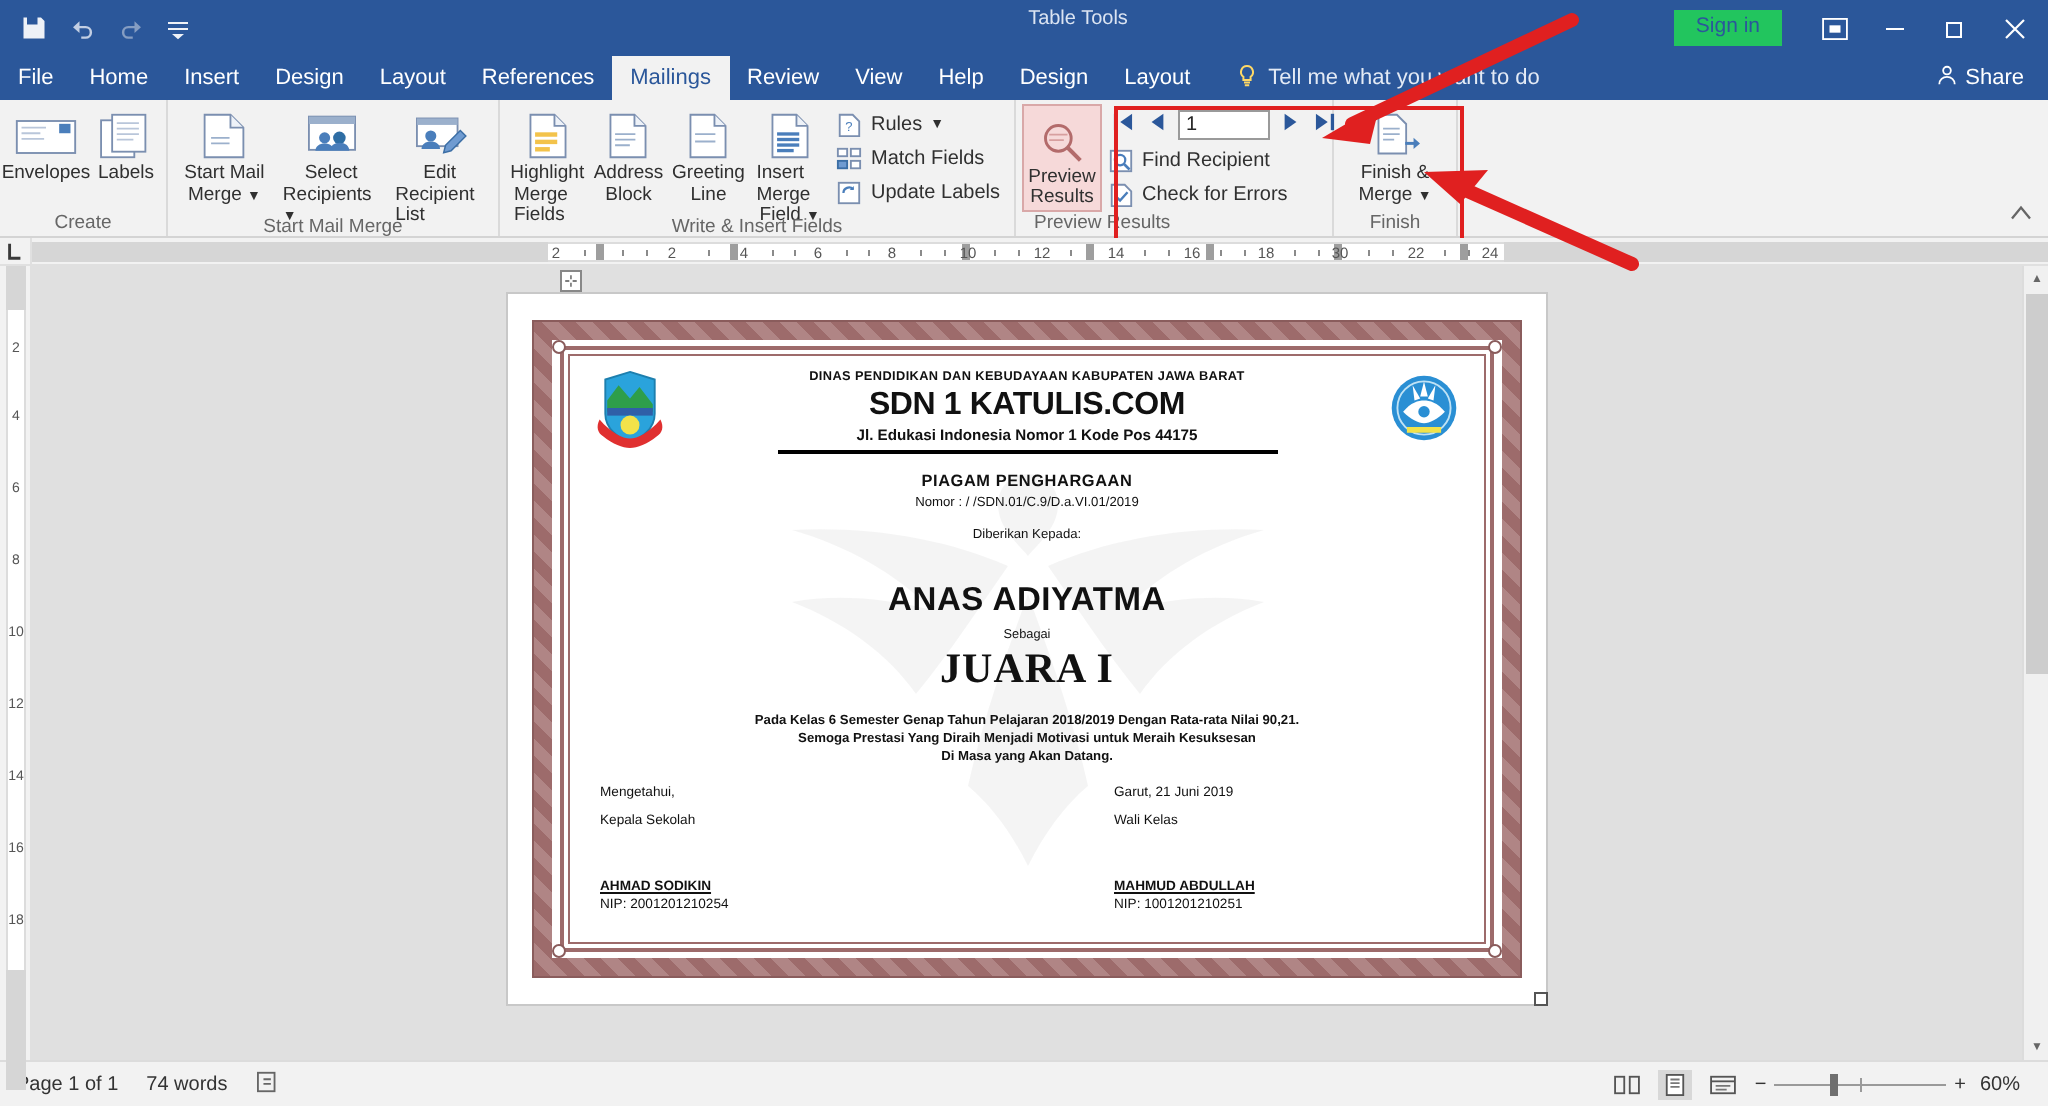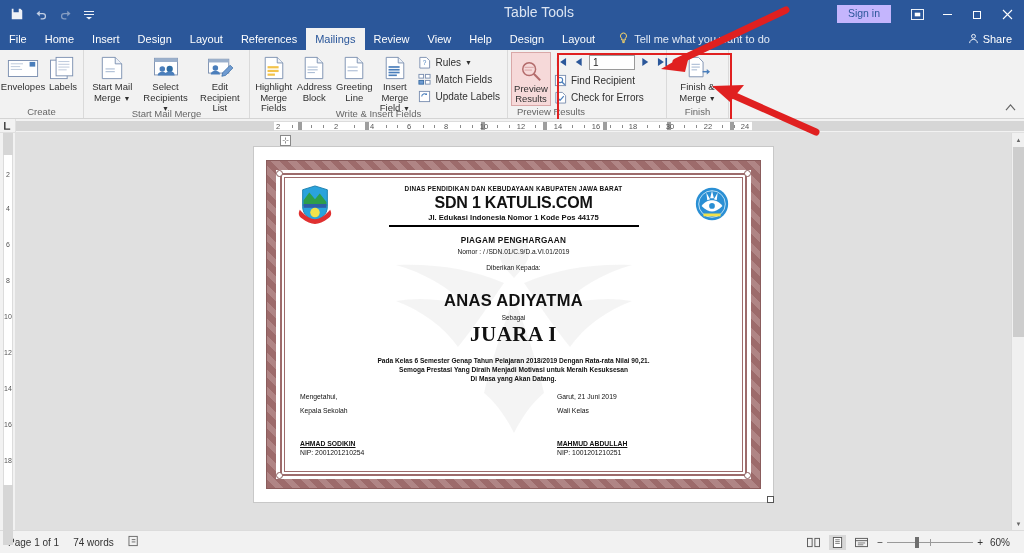--- a/index.html
+++ b/index.html
@@ -21,27 +21,27 @@
     width:22px; height:22px; display:flex; align-items:center; justify-content:center;
     color:#ffffff; font-size:12px; opacity:.92;
   }
   .qat-btn svg { display:block; }
   .win-title {
     position:absolute; left:0; right:0; text-align:center;
     font-size:11.5px; color:#fff; pointer-events:none;
   }
   .tabletools {
     position:absolute; left:494px; top:4px; width:90px;
-    text-align:center; font-size:14px; color:#dbe4f2;
+    text-align:center; font-size:10px; color:#dbe4f2;
   }
   .title-right {
     margin-left:auto; display:flex; align-items:center; height:28px; padding-right:2px;
   }
   .signin {
-    background:#c4b5fd; color:#2b579a; font-size:10.5px;
+    background:#22c55e; color:#2b579a; font-size:10.5px;
     padding:3px 11px; margin-right:10px; border:1px solid #2b579a;
     line-height:1.1;
   }
   .ribbon-display, .win-btn {
     width:30px; height:28px; display:flex; align-items:center; justify-content:center;
     color:#fff; font-size:11px;
   }
   
   .tabstrip {
     height:22px; background:#2b579a; display:flex; align-items:stretch;
@@ -69,21 +69,21 @@
     display:flex; flex-direction:column; justify-content:space-between;
     border-right:1px solid #dadada; padding:2px 3px 0 3px; position:relative;
   }
   .rgroup-items { display:flex; align-items:flex-start; height:56px; }
   .rgroup-label {
     text-align:center; font-size:9.5px; color:#666; height:12px; line-height:12px;
   }
   .bigbtn {
     width:auto; min-width:40px; padding:2px 4px 0 4px;
     display:flex; flex-direction:column; align-items:center;
-    text-align:center; font-size:9.5px; line-height:10.5px; color:#303030;
+    text-align:left; font-size:9.5px; line-height:10.5px; color:#303030;
   }
   .bigbtn .ico { height:26px; display:flex; align-items:flex-end; justify-content:center; margin-bottom:2px;}
   .bigbtn.sel { background:#f6d9d9; border:1px solid #d9a8a8; }
   .smallitems { display:flex; flex-direction:column; justify-content:flex-start; padding-top:2px; }
   .smallbtn {
     display:flex; align-items:center; gap:4px; font-size:10px;
     padding:1px 4px 1px 2px; height:17px; color:#303030; white-space:nowrap;
   }
   .smallbtn .ico { width:14px; height:14px; display:flex; align-items:center; justify-content:center; }
   .navrow { display:flex; align-items:center; gap:4px; padding:3px 2px 2px 4px; }

